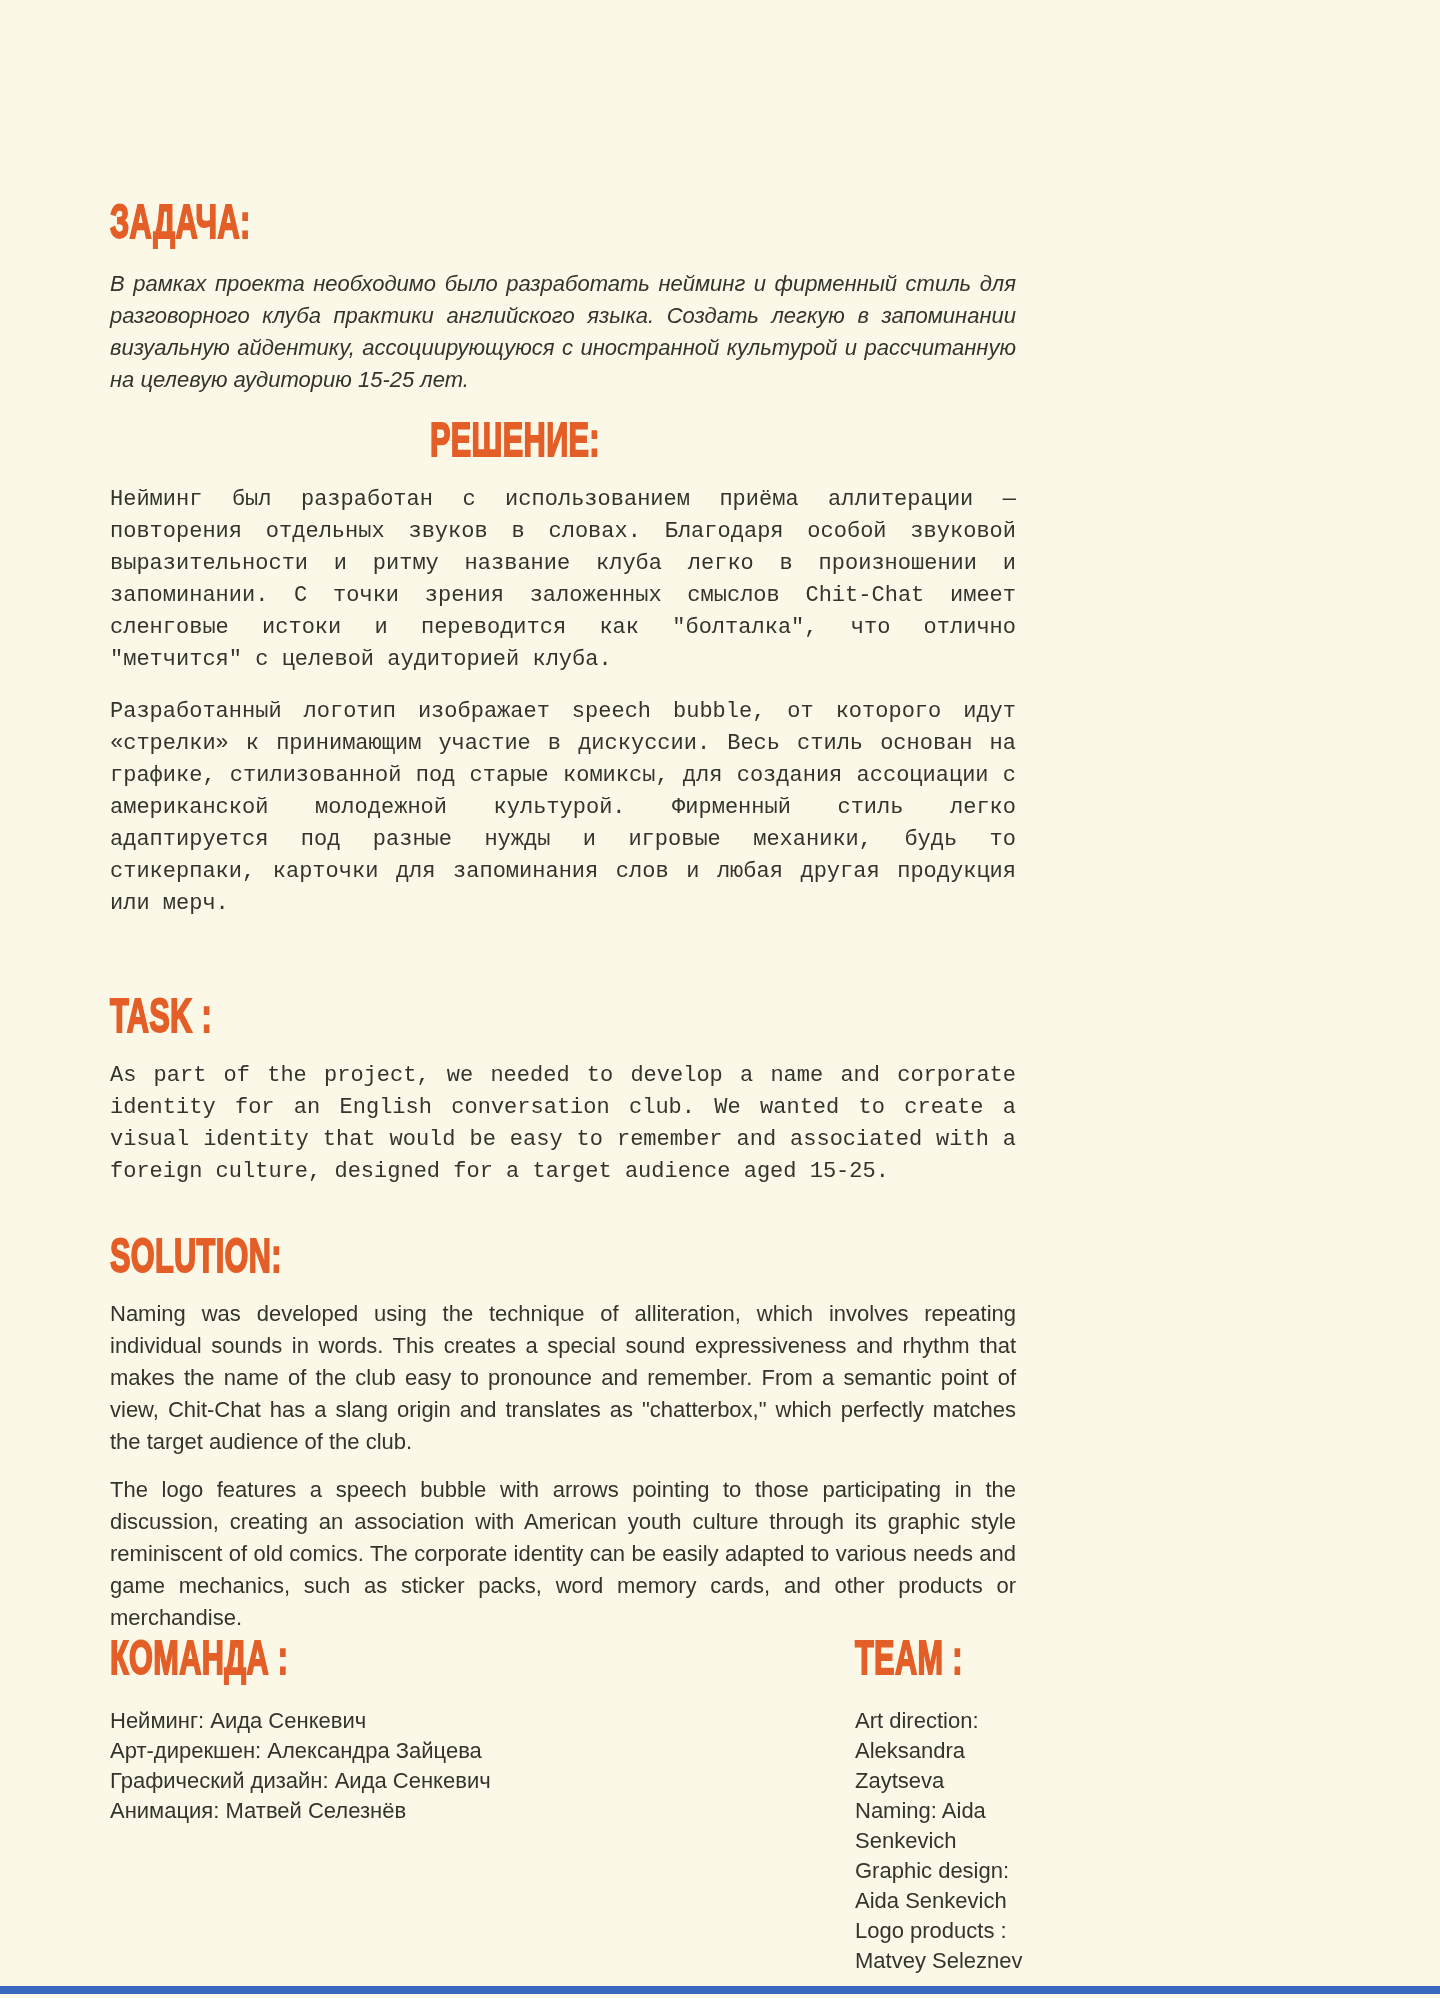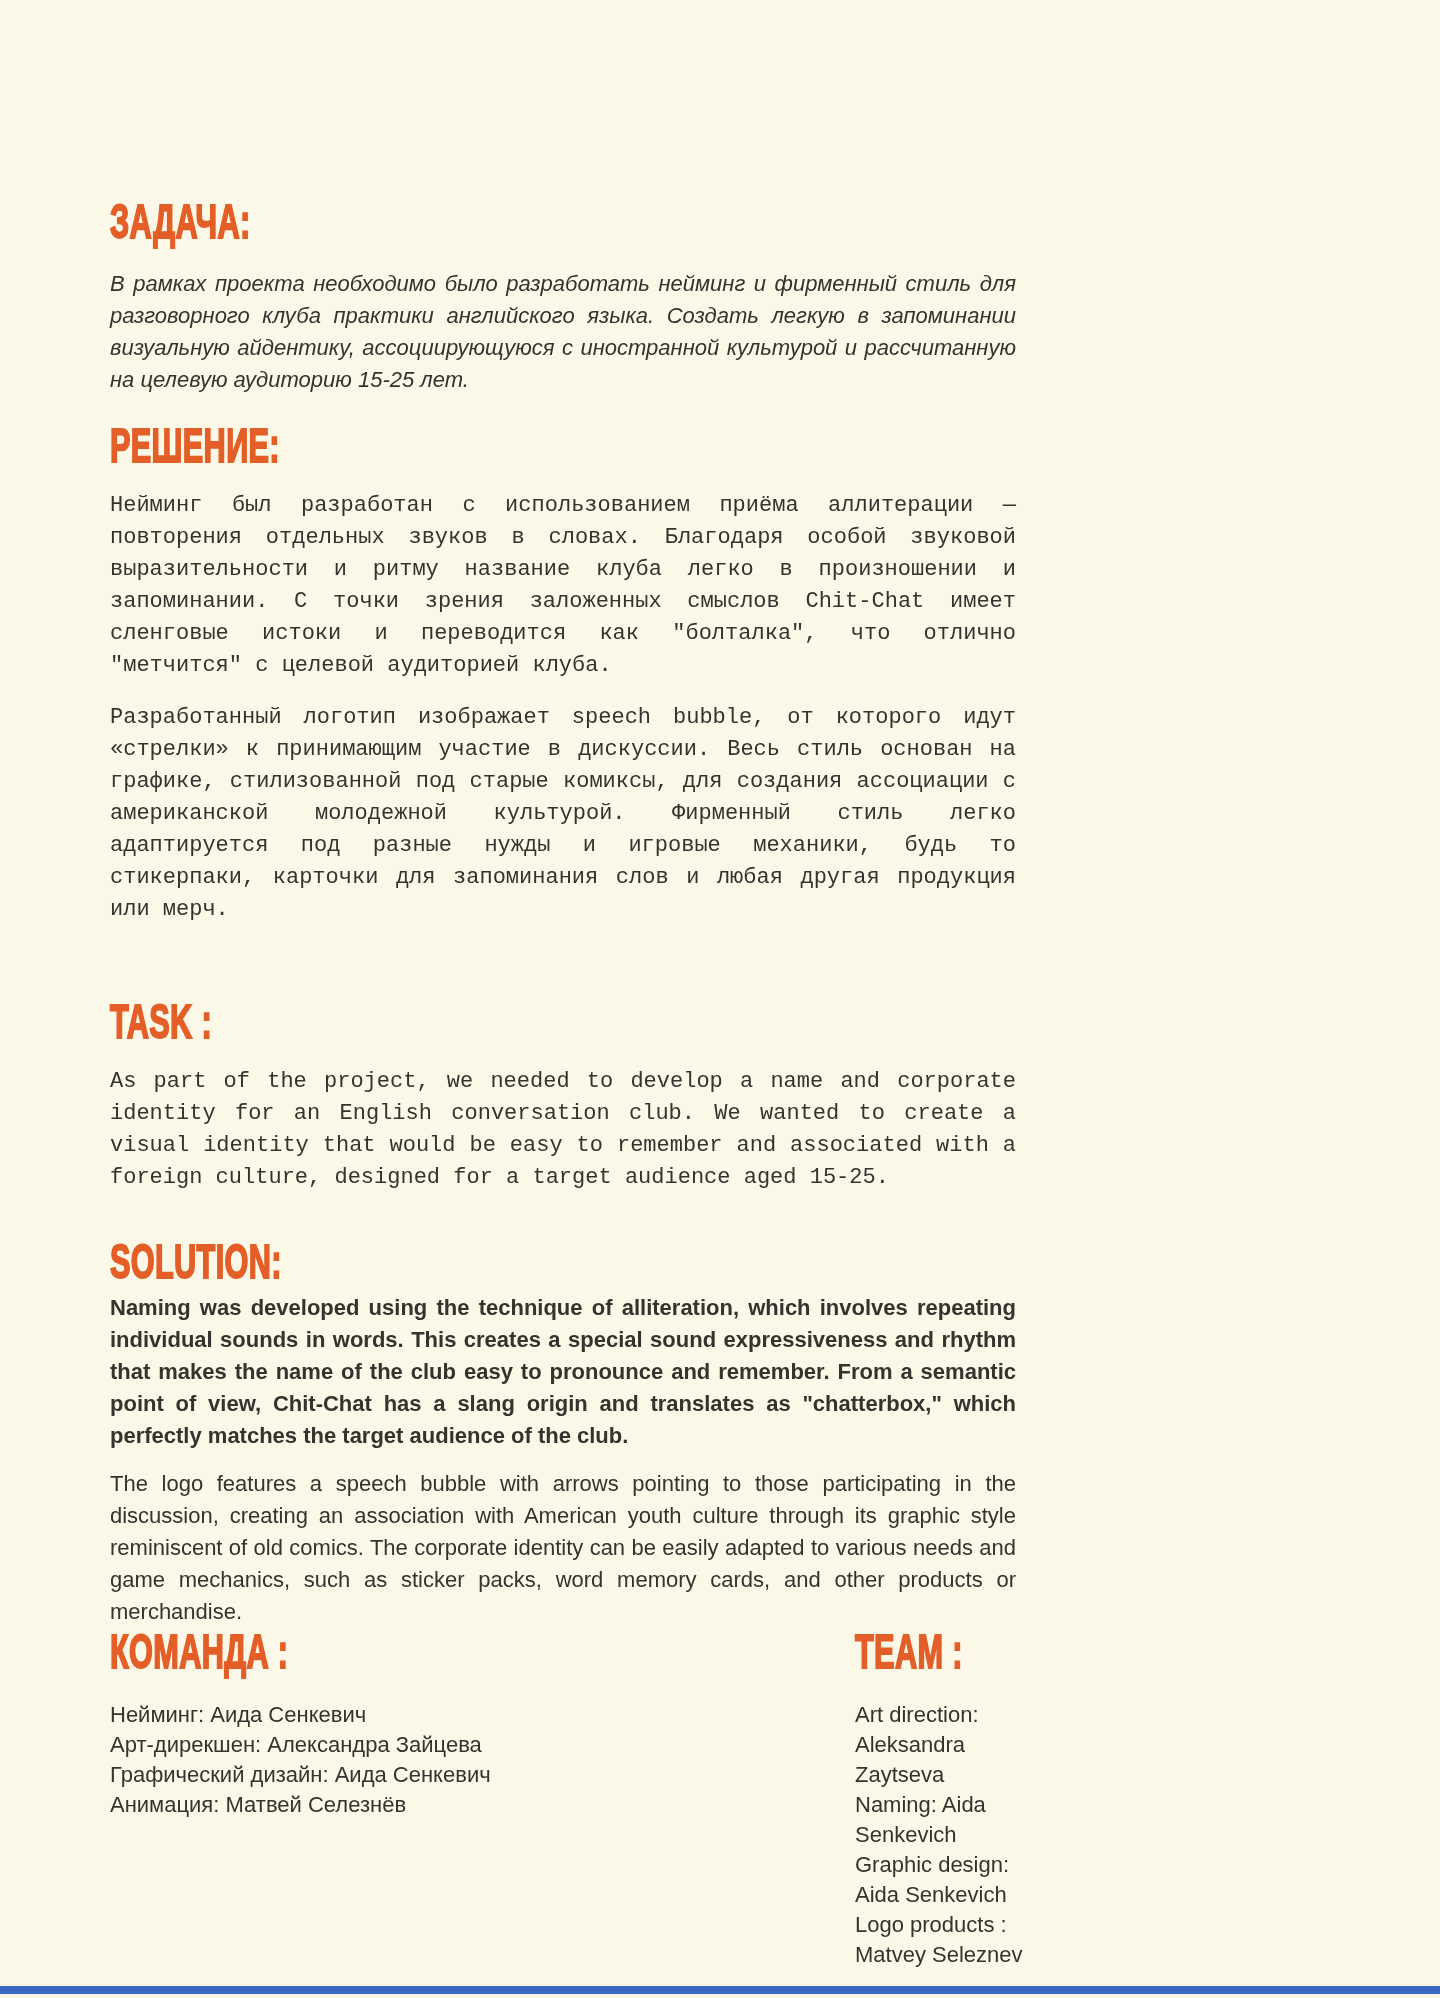--- a/index.html
+++ b/index.html
@@ -35,24 +35,24 @@
     -webkit-text-stroke: 2px #E45E27;
   }
   p.body {
     font-size: 22px;
     line-height: 32px;
     text-align: justify;
     color: #34342E;
   }
   .mt-para       { margin-top: 22px; font-style: italic; }
   .mt-para-small { margin-top: 20px; font-family: Liberation Mono, monospace; }
-  .h-solution-ru { margin-top: 26px; }
+  .h-solution-ru { margin-top: 20px; text-align: center; }
   .h-task-en     { margin-top: 72px; }
   .h-solution-en { margin-top: 44px; }
-  .sol-en-p1     { margin-top: 6px; font-weight: bold; }
+  .sol-en-p1     { margin-top: 18px; }
   .sol-en-p2     { margin-top: 16px; }
   .team {
     display: flex;
   }
   .team-col-left  { width: 745px; flex: 0 0 745px; }
   .team-col-right { flex: 1 1 auto; }
   .team-list {
     margin-top: 24px;
     font-size: 22px;
     line-height: 30px;

